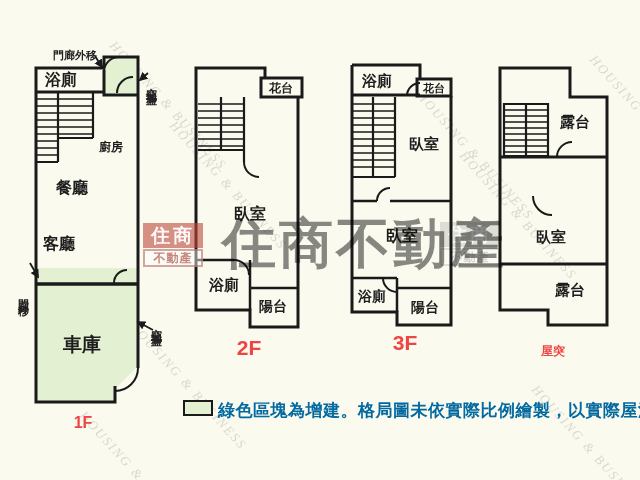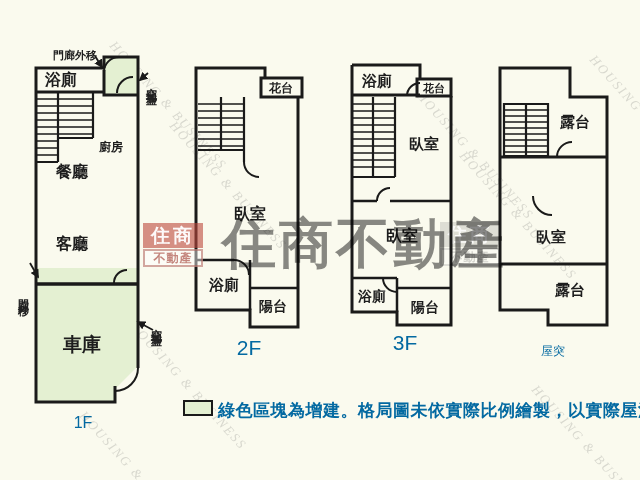--- a/index.html
+++ b/index.html
@@ -13,21 +13,21 @@
     position:absolute;transform:translate(-50%,-50%);
     font-weight:bold;color:#1d1d1d;white-space:nowrap;z-index:2;line-height:1;
   }
   .vlbl{
     position:absolute;transform:translate(-50%,-50%);
     writing-mode:vertical-rl;text-orientation:upright;
     font-weight:bold;color:#222;z-index:2;line-height:1.2;letter-spacing:2px;
   }
   .flbl{
     position:absolute;transform:translate(-50%,-50%);
-    font-weight:normal;color:#0369a1;white-space:nowrap;z-index:2;line-height:1;
+    font-weight:bold;color:#ef4444;white-space:nowrap;z-index:2;line-height:1;
   }
   .wm-diag{
     position:absolute;z-index:0;color:rgba(176,176,168,0.45);
     font-family:"Liberation Serif","DejaVu Serif",serif;font-style:italic;
     font-size:13px;letter-spacing:2px;white-space:nowrap;
     transform:rotate(48deg);transform-origin:left top;
   }
   .wm-brand{
     position:absolute;left:222px;top:216px;z-index:3;
     font-size:54px;font-weight:bold;letter-spacing:3px;white-space:nowrap;
@@ -179,22 +179,22 @@
       </g>
       <g stroke="#1a1a1a" stroke-width="2" fill="none">
         <path d="M557,157A15,15 0 0 1 572,142"></path>
         <path d="M533,196A19,19 0 0 0 552,215"></path>
       </g>
     </g>
   </svg>
 
   <div class="lbl" style="left:61px;top:80px;font-size:16px">浴廁</div>
   <div class="lbl" style="left:111px;top:147px;font-size:12px">廚房</div>
-  <div class="lbl" style="left:72px;top:172px;font-size:16px">餐廳</div>
-  <div class="lbl" style="left:72px;top:244px;font-size:16px">客廳</div>
+  <div class="lbl" style="left:72px;top:188px;font-size:16px">餐廳</div>
+  <div class="lbl" style="left:59px;top:244px;font-size:16px">客廳</div>
   <div class="lbl" style="left:82px;top:344px;font-size:19px">車庫</div>
   <div class="flbl" style="left:83px;top:423px;font-size:16px">1F</div>
   <div class="lbl" style="left:75px;top:55px;font-size:11px">門廊外移</div>
   <div class="vlbl" style="left:151px;top:83px;font-size:11px">空地加蓋</div>
   <div class="vlbl" style="left:23px;top:294px;font-size:11px">門廊外移</div>
   <div class="vlbl" style="left:156px;top:324px;font-size:11px">空地加蓋</div>
 
   <div class="lbl" style="left:281px;top:88px;font-size:12px">花台</div>
   <div class="lbl" style="left:250px;top:214px;font-size:16px">臥室</div>
   <div class="lbl" style="left:224px;top:284px;font-size:15px">浴廁</div>

